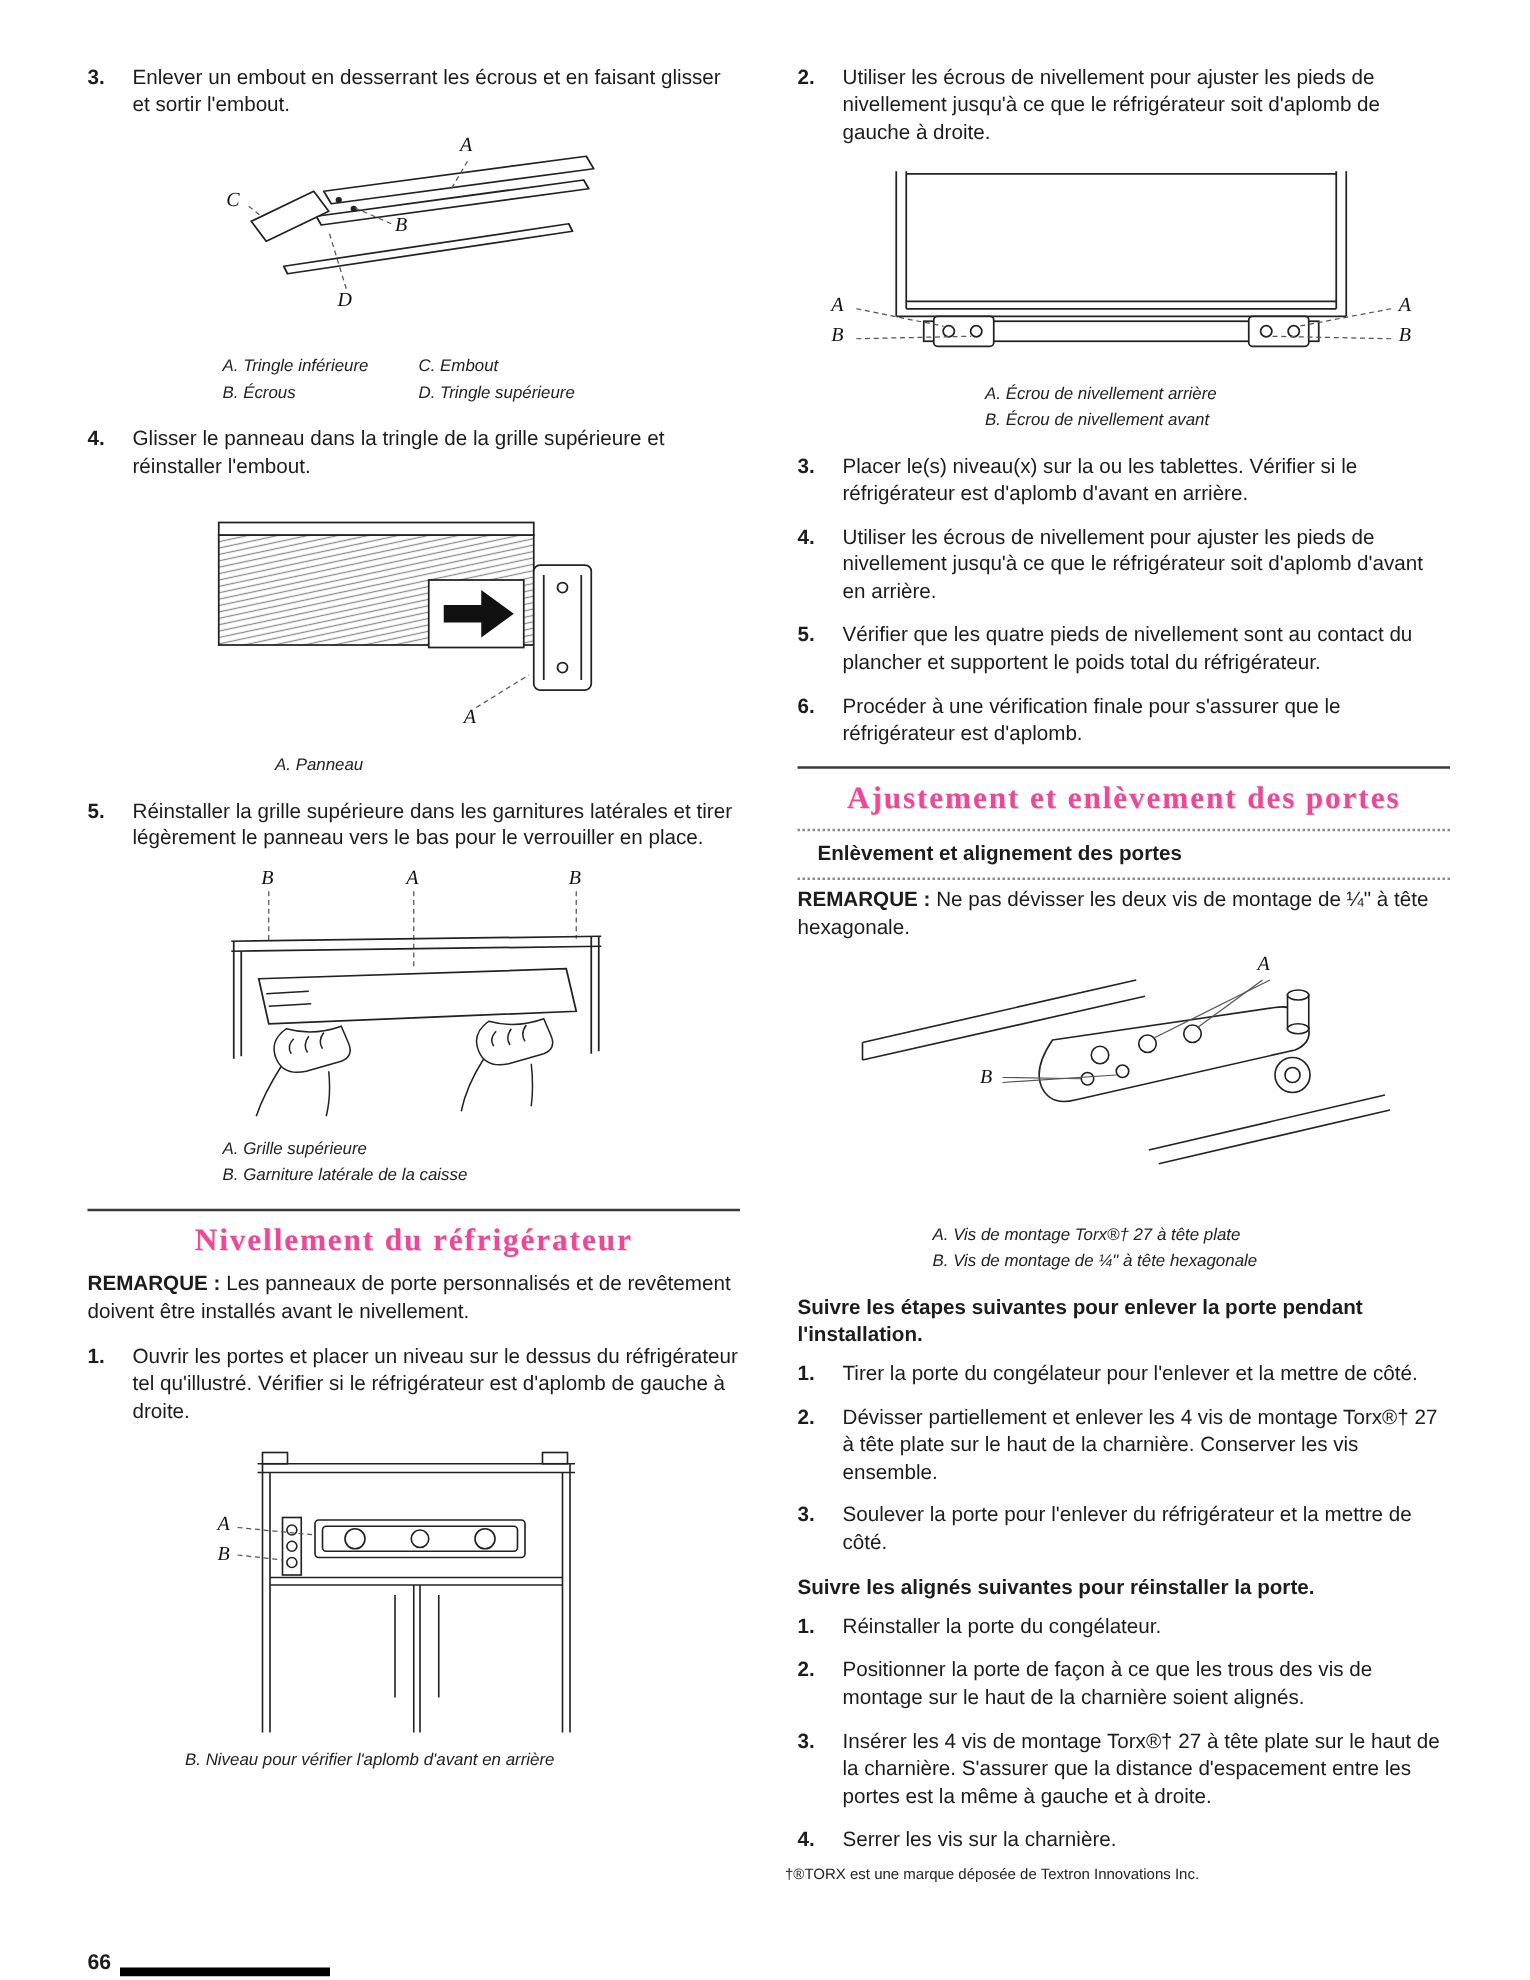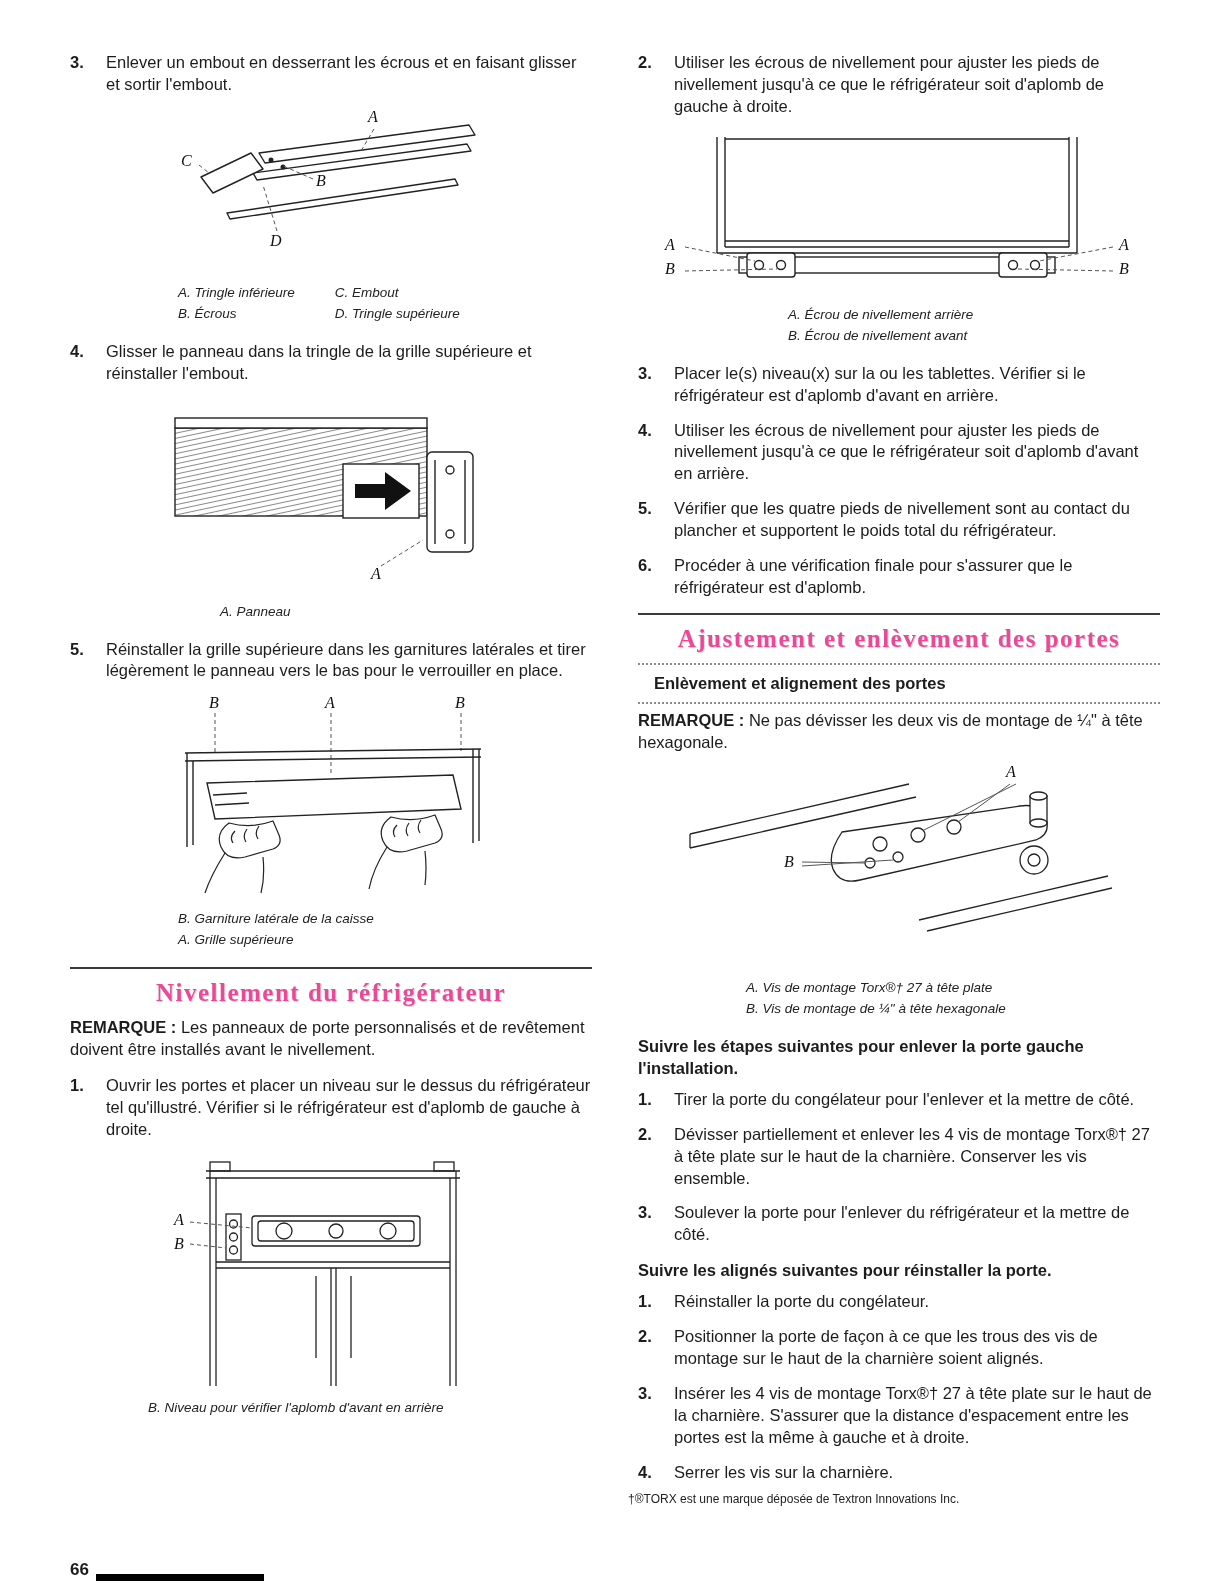--- a/index.html
+++ b/index.html
@@ -147,22 +147,22 @@
             <path d="M240,122 q-14,10 -8,24 q6,14 24,10 l28,-8 q10,-4 6,-14 l-6,-14 q-22,8 -44,2 z"></path>
             <path d="M246,130 q-6,6 -2,12 M258,128 q-5,7 -1,13 M270,125 q-5,7 -1,13" fill="none"></path>
             <path d="M74,158 q-14,22 -20,40 M112,162 q2,20 -2,36 M236,152 q-14,22 -18,42 M274,156 q2,18 0,34" fill="none"></path>
           </g>
         </svg>
         <span class="callout" style="left:58px;top:0px">B</span>
         <span class="callout" style="left:174px;top:0px">A</span>
         <span class="callout" style="left:304px;top:0px">B</span>
       </div>
       <div class="caption">
+        <div>A. Grille supérieure</div>
         <div>B. Garniture latérale de la caisse</div>
-        <div>A. Grille supérieure</div>
       </div>
 
       <div class="rule"></div>
       <div class="sec-title">Nivellement du réfrigérateur</div>
 
       <p class="remark"><strong>REMARQUE :</strong><span> Les panneaux de porte personnalisés et de revêtement doivent être installés avant le nivellement.</span></p>
 
       <div class="step">
         <span class="num">1.</span>
         <span class="txt">Ouvrir les portes et placer un niveau sur le dessus du réfrigérateur tel qu'illustré. Vérifier si le réfrigérateur est d'aplomb de gauche à droite.</span>
@@ -305,21 +305,21 @@
           </g>
         </svg>
         <span class="callout" style="left:322px;top:-4px">A</span>
         <span class="callout" style="left:100px;top:86px">B</span>
       </div>
       <div class="caption">
         <div>A. Vis de montage Torx®† 27 à tête plate</div>
         <div>B. Vis de montage de ¼" à tête hexagonale</div>
       </div>
 
-      <div class="bold-head">Suivre les étapes suivantes pour enlever la porte gauche l'installation.</div>
+      <div class="bold-head">Suivre les étapes suivantes pour enlever la porte pendant l'installation.</div>
       <div class="step">
         <span class="num">1.</span>
         <span class="txt">Tirer la porte du congélateur pour l'enlever et la mettre de côté.</span>
       </div>
       <div class="step">
         <span class="num">2.</span>
         <span class="txt">Dévisser partiellement et enlever les 4 vis de montage Torx®† 27 à tête plate sur le haut de la charnière. Conserver les vis ensemble.</span>
       </div>
       <div class="step">
         <span class="num">3.</span>

